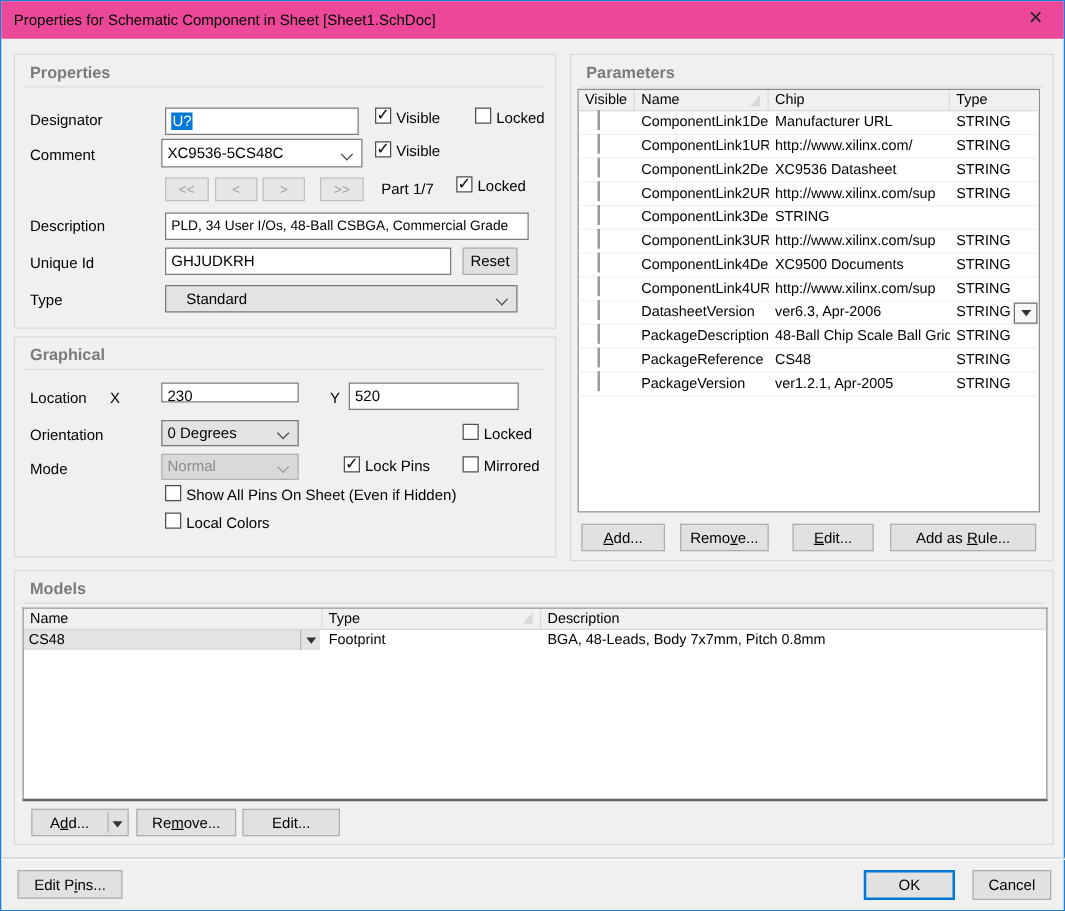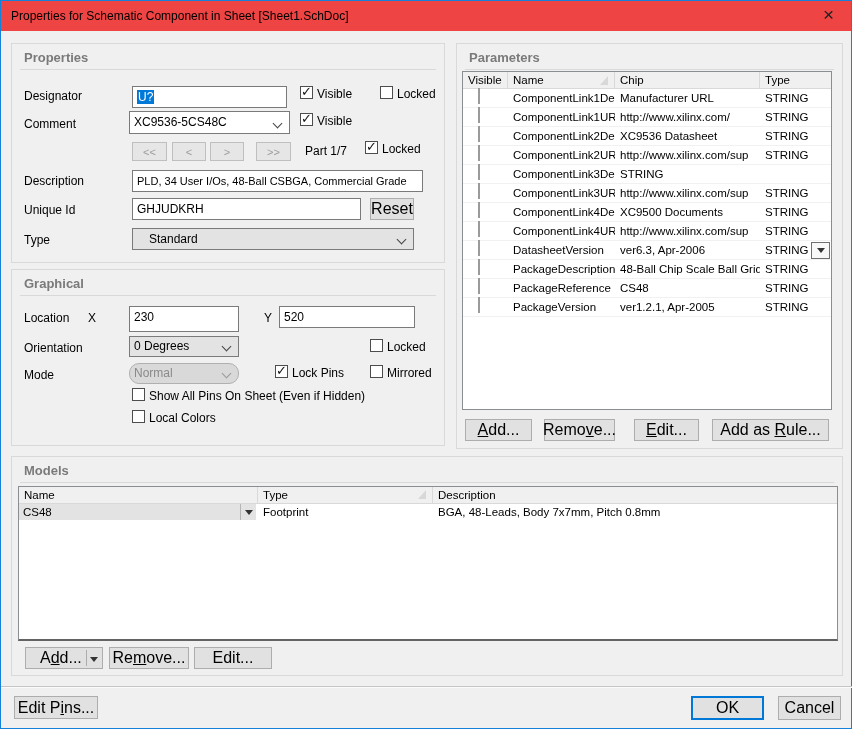--- a/index.html
+++ b/index.html
@@ -1,39 +1,39 @@
 <!DOCTYPE html>
 <html><head>
 <meta charset="utf-8">
 <style>
   * { margin:0; padding:0; box-sizing:border-box; }
   html,body { width:852px; height:729px; overflow:hidden; }
   body { font-family:"Liberation Sans", sans-serif; font-size:12px; color:#000; }
   .dialog { position:relative; width:852px; height:729px; background:#f0f0f0;
             border:1px solid #1581d8; }
-  .titlebar { position:absolute; left:0; top:0; width:100%; height:30px; background:#ef4444; }
+  .titlebar { position:absolute; left:0; top:0; width:100%; height:30px; background:#ec4899; }
   .title { position:absolute; left:10px; top:0; line-height:30px; font-size:12px; }
   .closebtn { position:absolute; right:0; top:0; width:45px; height:30px; text-align:center;
               line-height:28px; font-size:19px; color:#222; cursor:default; }
   .group { position:absolute; border:1px solid #d9d9d9; background:#f0f0f0; }
   .gcap { position:absolute; left:12px; top:6px; font-size:13px; font-weight:bold; color:#7a7a7a; }
   .grule { position:absolute; left:8px; right:8px; top:25px; border-top:1px solid #d9d9d9; }
   .g-label { position:absolute; font-size:12px; white-space:nowrap; }
   .tb { position:absolute; background:#fff; border:1px solid #7a7a7a; font-size:12px;
         line-height:20px; padding:0 4px; white-space:nowrap; overflow:hidden; }
   .sel { background:#0078d7; color:#fff; padding:0 1px; }
   .combo { position:absolute; border:1px solid #7a7a7a; font-size:12px; line-height:20px;
            padding:0 4px; white-space:nowrap; overflow:hidden; background:#e3e3e3; }
   .combo.white { background:#fff; }
-  .combo.disabled { background:#d9d9d9; border-color:#b0b0b0; color:#8a8a8a;border-radius:10px; }
+  .combo.disabled { background:#d9d9d9; border-color:#b0b0b0; color:#8a8a8a; }
   .chev { position:absolute; right:8px; top:7px; width:7px; height:7px;
           border-right:1.5px solid #444; border-bottom:1.5px solid #444;
           transform:rotate(45deg); }
   .combo.disabled .chev { border-color:#9a9a9a; }
-  .btn { position:absolute; background:#e1e1e1; border:1px solid #adadad; font-size:16px;
+  .btn { position:absolute; background:#e1e1e1; border:1px solid #adadad; font-size:12px;
          text-align:center; font-family:inherit; color:#000; display:flex;
          align-items:center; justify-content:center; white-space:nowrap; }
   .btn .u { text-decoration:underline; }
   .btn.nav { background:#e6e6e6; border-color:#bfbfbf; color:#9d9d9d; font-size:11px; }
   .btn.ok { border:2px solid #0078d7; }
   .cb { position:absolute; width:13px; height:13px; background:#fff; border:1px solid #4d4d4d; }
   .cb.on::after { content:"\2713"; position:absolute; left:0px; top:-3px; font-size:13px; color:#111; }
   .cbl { position:absolute; font-size:12px; white-space:nowrap; }
   
   .ptable { position:absolute; left:5px; top:27px; width:370px; height:339px; background:#fff;
@@ -130,21 +130,21 @@
       <span class="chev"></span>
     </div>
   </div>
 
   <div class="group" style="left:10px; top:268px; width:434px; height:177px;">
     <span class="gcap">Graphical</span>
     <span class="grule"></span>
 
     <span class="g-label" style="left:12px; top:41px;">Location</span>
     <span class="g-label" style="left:76px; top:41px;">X</span>
-    <div class="tb" style="left:117px; top:36px; width:110px; height:26px;">230</div>
+    <div class="tb" style="left:117px; top:36px; width:110px; height:16px;">230</div>
     <span class="g-label" style="left:252px; top:41px;">Y</span>
     <div class="tb" style="left:267px; top:36px; width:136px; height:22px;">520</div>
 
     <span class="g-label" style="left:12px; top:71px;">Orientation</span>
     <div class="combo" style="left:117px; top:66px; width:110px; height:21px; line-height:19px;">
       <span>0 Degrees</span>
       <span class="chev" style="top:6px;"></span>
     </div>
     <span class="cb" style="left:358px; top:69px;"></span>
     <span class="cbl" style="left:375px; top:70px;">Locked</span>

